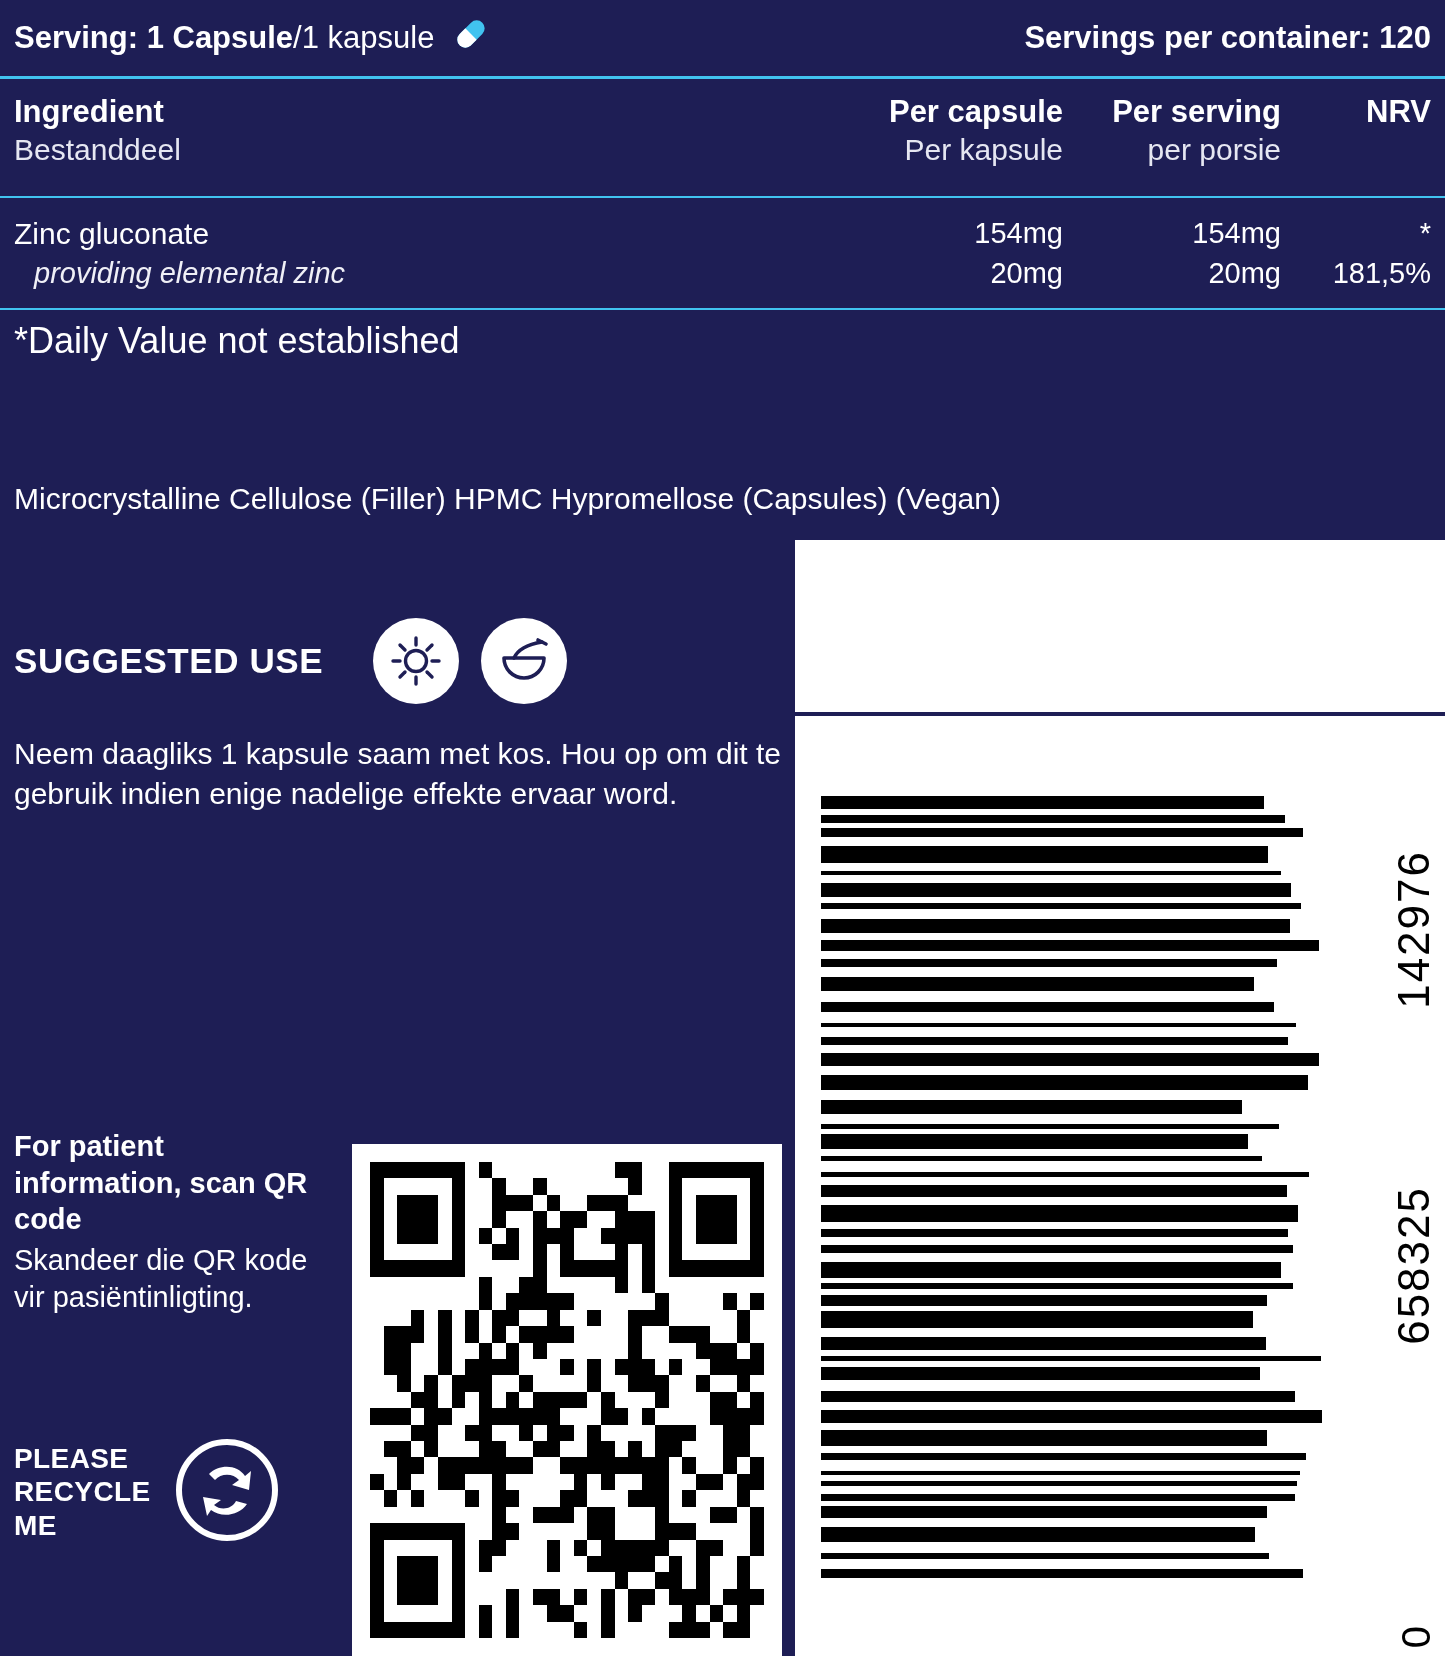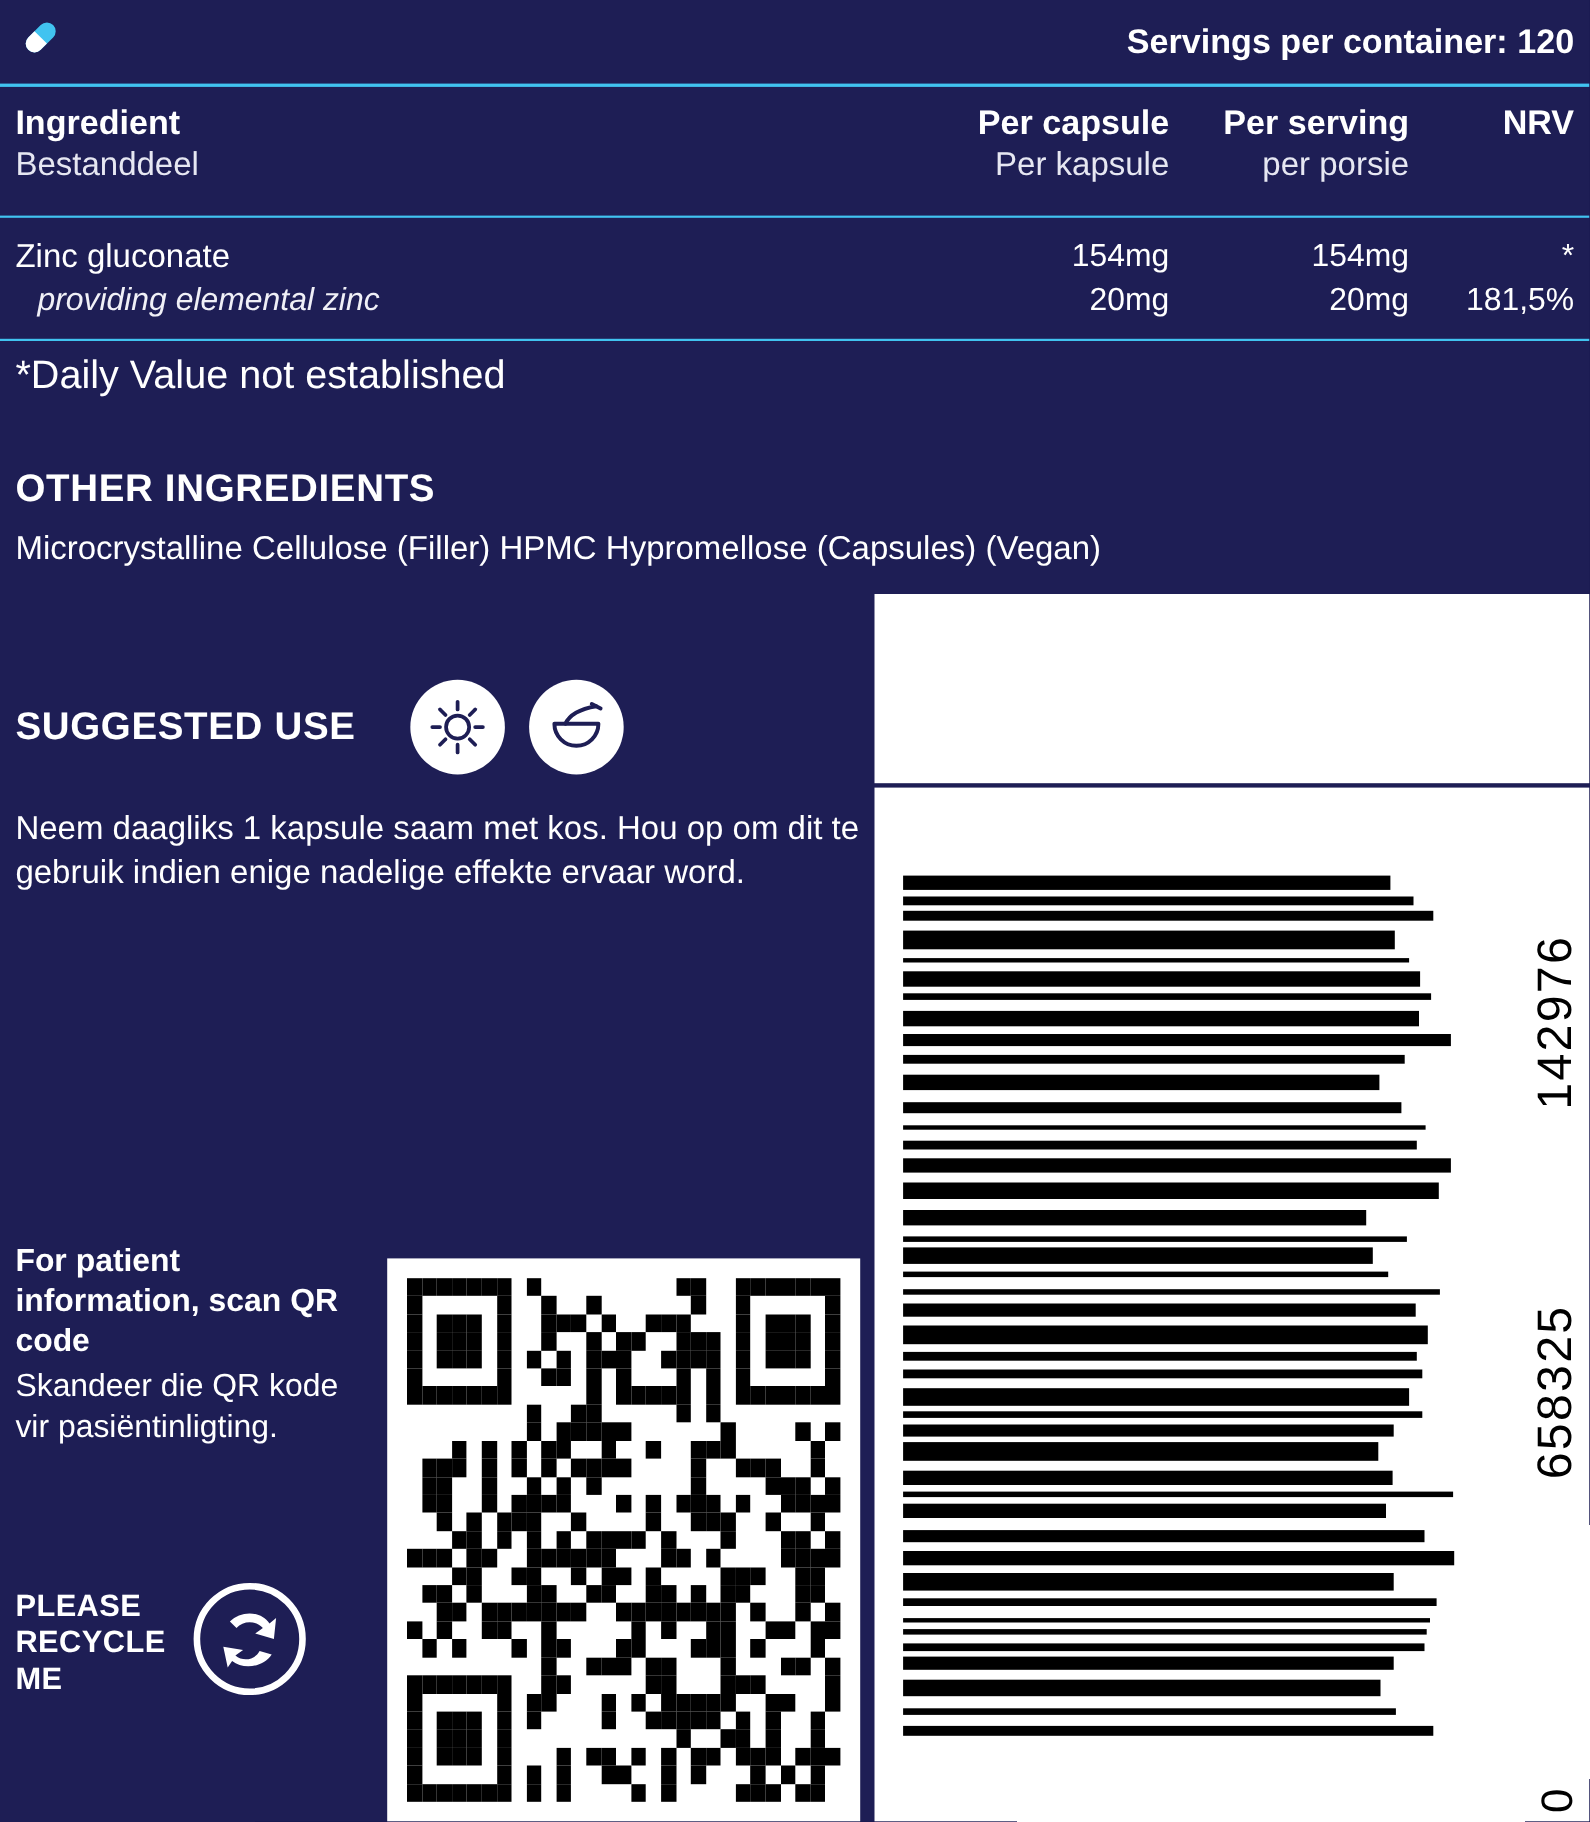--- a/index.html
+++ b/index.html
@@ -277,20 +277,23 @@
   .bc-num.b { top: 470px; }
   .bc-num.c { bottom: 8px; font-size: 40px; }
 </style>
 </head>
 <body>
 
 <div class="label">
 
   <div class="serving-row">
     <div class="serving-left">
+      <span>
+        <span class="bold">Serving: 1 Capsule</span><span>/1 kapsule</span>
+      </span>
       <span class="capsule-icon">
         <svg width="46" height="46" viewBox="0 0 46 46">
           <g transform="rotate(-45 23 23)">
             <rect x="7" y="15" width="32" height="16" rx="8" fill="#41c3f0"></rect>
             <path d="M15 15 h8 v16 h-8 a8 8 0 0 1 -8 -8 a8 8 0 0 1 8 -8 z" fill="#ffffff"></path>
           </g>
         </svg>
       </span>
     </div>
     <div class="serving-right">Servings per container: 120</div>
@@ -338,21 +341,20 @@
         <div class="td-num">*</div>
         <div class="td-num">181,5%</div>
       </div>
     </div>
   </div>
 
   <div class="rule thin" style="top:308px;"></div>
 
   <div class="footnote">*Daily Value not established</div>
 
-  <div class="other-title">OTHER INGREDIENTS</div>
   <div class="other-body">Microcrystalline Cellulose (Filler) HPMC Hypromellose (Capsules) (Vegan)</div>
 
   <div class="suggested-head">
     <div class="suggested-title">SUGGESTED USE</div>
     <div class="circle-icon">
       <svg width="62" height="62" viewBox="0 0 62 62">
         <g stroke="#1e1e55" stroke-width="3.4" stroke-linecap="round">
           <circle cx="31" cy="31" r="10.5" fill="none"></circle>
           <line x1="31" y1="8" x2="31" y2="15"></line>
           <line x1="31" y1="47" x2="31" y2="54"></line>

